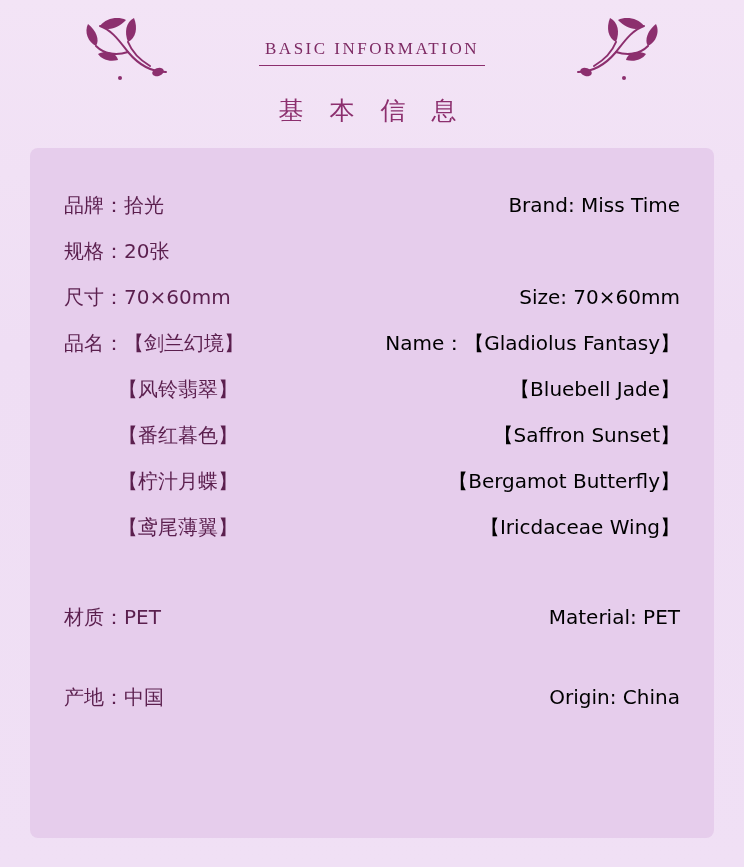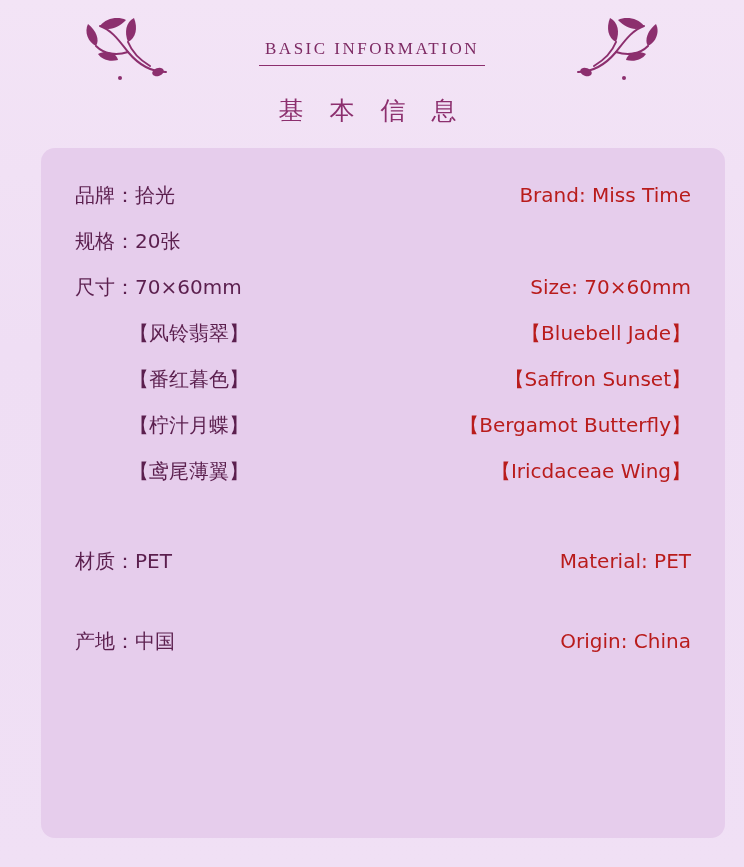--- a/index.html
+++ b/index.html
@@ -73,47 +73,47 @@
     height: 4px;
     border-radius: 50%;
     background: #8c2f6e;
   }
   .dot-left { left: 6px; }
   .dot-right { right: 6px; }
 
   
   .card {
     position: absolute;
-    left: 41px;
+    left: 30px;
     top: 148px;
     width: 684px;
     height: 690px;
     background: #e6cdec;
-    border-radius: 14px;
+    border-radius: 8px;
     box-sizing: border-box;
-    padding: 34px 34px 30px 34px;
+    padding: 44px 34px 30px 34px;
   }
   .rows {
     display: block;
   }
   .row {
     display: flex;
     align-items: baseline;
     justify-content: space-between;
     height: 46px;
   }
   .row .zh {
     font-size: 20px;
     color: #5b1f4e;
     font-family: "DejaVu Sans", sans-serif;
     white-space: nowrap;
   }
   .row .en {
     font-size: 20px;
-    color: #b91c1c;
+    color: #000000;
     font-family: "DejaVu Sans", sans-serif;
     white-space: nowrap;
   }
   .row.indent .zh { padding-left: 54px; }
   .gap-lg { height: 44px; }
   .gap-md { height: 34px; }
 </style>
 </head>
 <body>
 
@@ -174,20 +174,24 @@
 
       <div class="row">
         <span class="zh">规格：20张</span>
       </div>
 
       <div class="row">
         <span class="zh">尺寸：70×60mm</span>
         <span class="en">Size: 70×60mm</span>
       </div>
 
+      <div class="row">
+        <span class="zh">品名：【剑兰幻境】</span>
+        <span class="en">Name：【Gladiolus Fantasy】</span>
+      </div>
 
       <div class="row indent">
         <span class="zh">【风铃翡翠】</span>
         <span class="en">【Bluebell Jade】</span>
       </div>
 
       <div class="row indent">
         <span class="zh">【番红暮色】</span>
         <span class="en">【Saffron Sunset】</span>
       </div>

